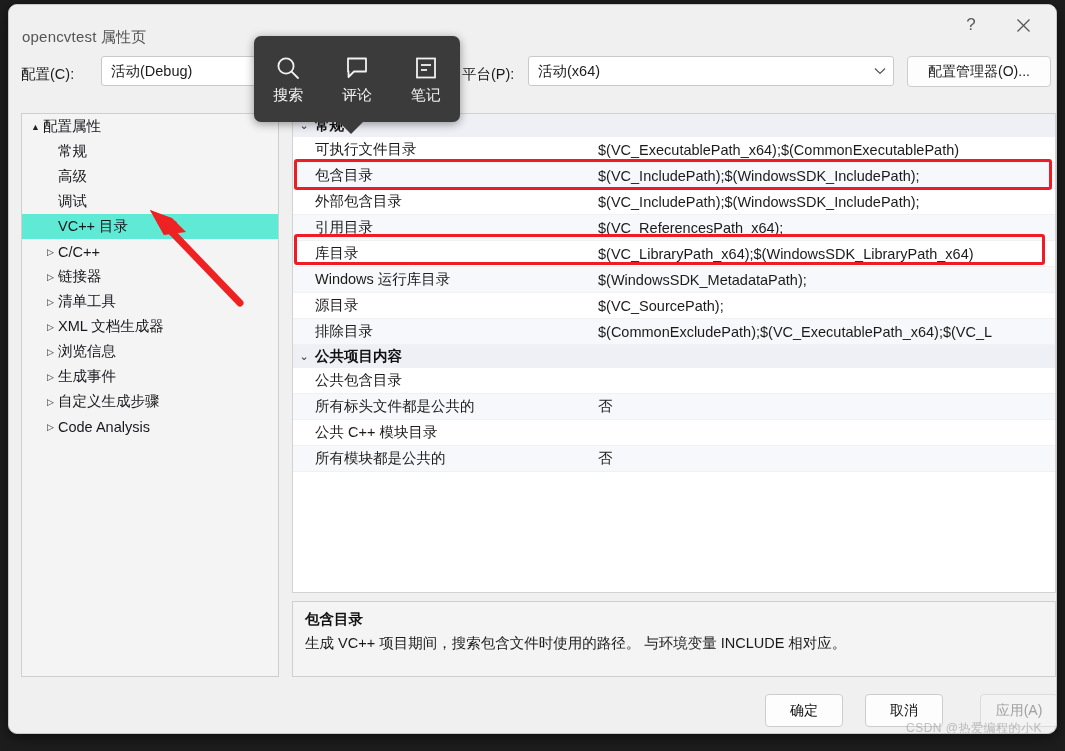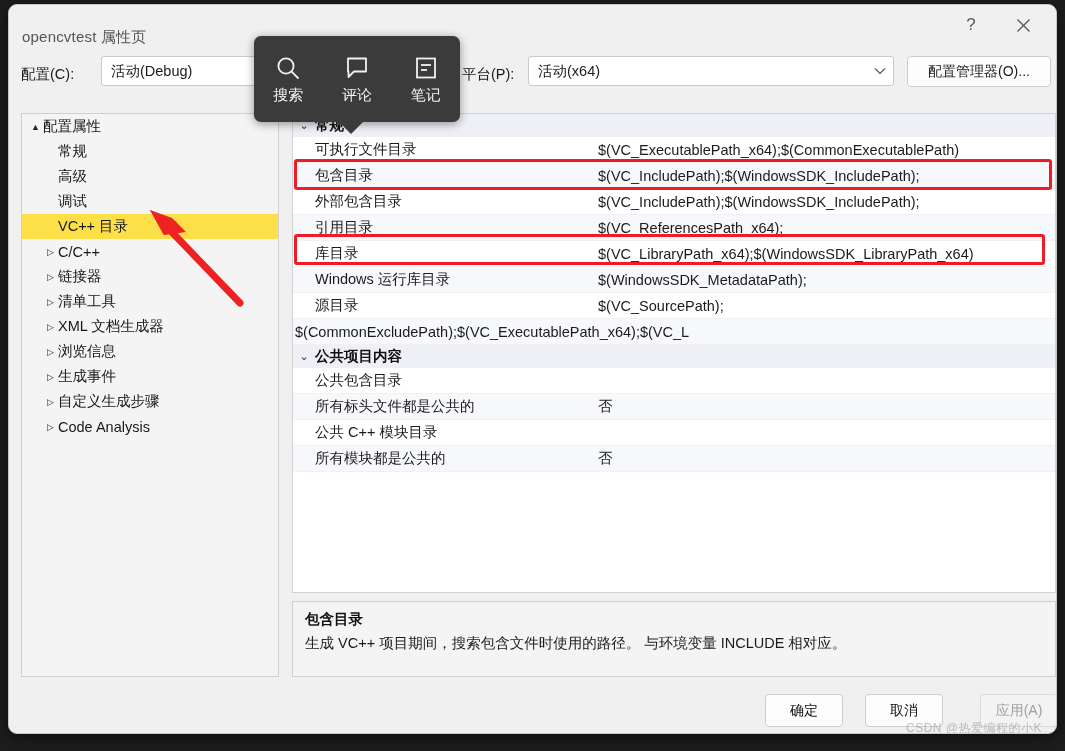--- a/index.html
+++ b/index.html
@@ -97,21 +97,21 @@
     box-sizing: border-box;
     overflow: hidden;
   }
   .tree-row {
     position: relative;
     height: 25px;
     display: flex; align-items: center;
     font-size: 14.5px; color: #17181c;
     white-space: nowrap;
   }
-  .tree-row.sel { background: #fde047; }
+  .tree-row.sel { background: #5eead4; }
   .tw-arrow {
     width: 15px; display:flex; align-items:center; justify-content:center;
     color: #222; font-size: 9px;
   }
   .tw-label { }
   .lvl0 { padding-left: 6px; }
   .lvl1 { padding-left: 21px; }
   .lvl1n { padding-left: 36px; }
 
   
@@ -358,20 +358,21 @@
       </div>
       <div class="prop-row alt">
         <div class="pname">Windows 运行库目录</div>
         <div class="pval">$(WindowsSDK_MetadataPath);</div>
       </div>
       <div class="prop-row">
         <div class="pname">源目录</div>
         <div class="pval">$(VC_SourcePath);</div>
       </div>
       <div class="prop-row alt">
+        <div class="pname">排除目录</div>
         <div class="pval">$(CommonExcludePath);$(VC_ExecutablePath_x64);$(VC_L</div>
       </div>
 
       <div class="cat-row">
         <span class="cchev">⌄</span>
         <span>公共项目内容</span>
       </div>
 
       <div class="prop-row">
         <div class="pname">公共包含目录</div>

